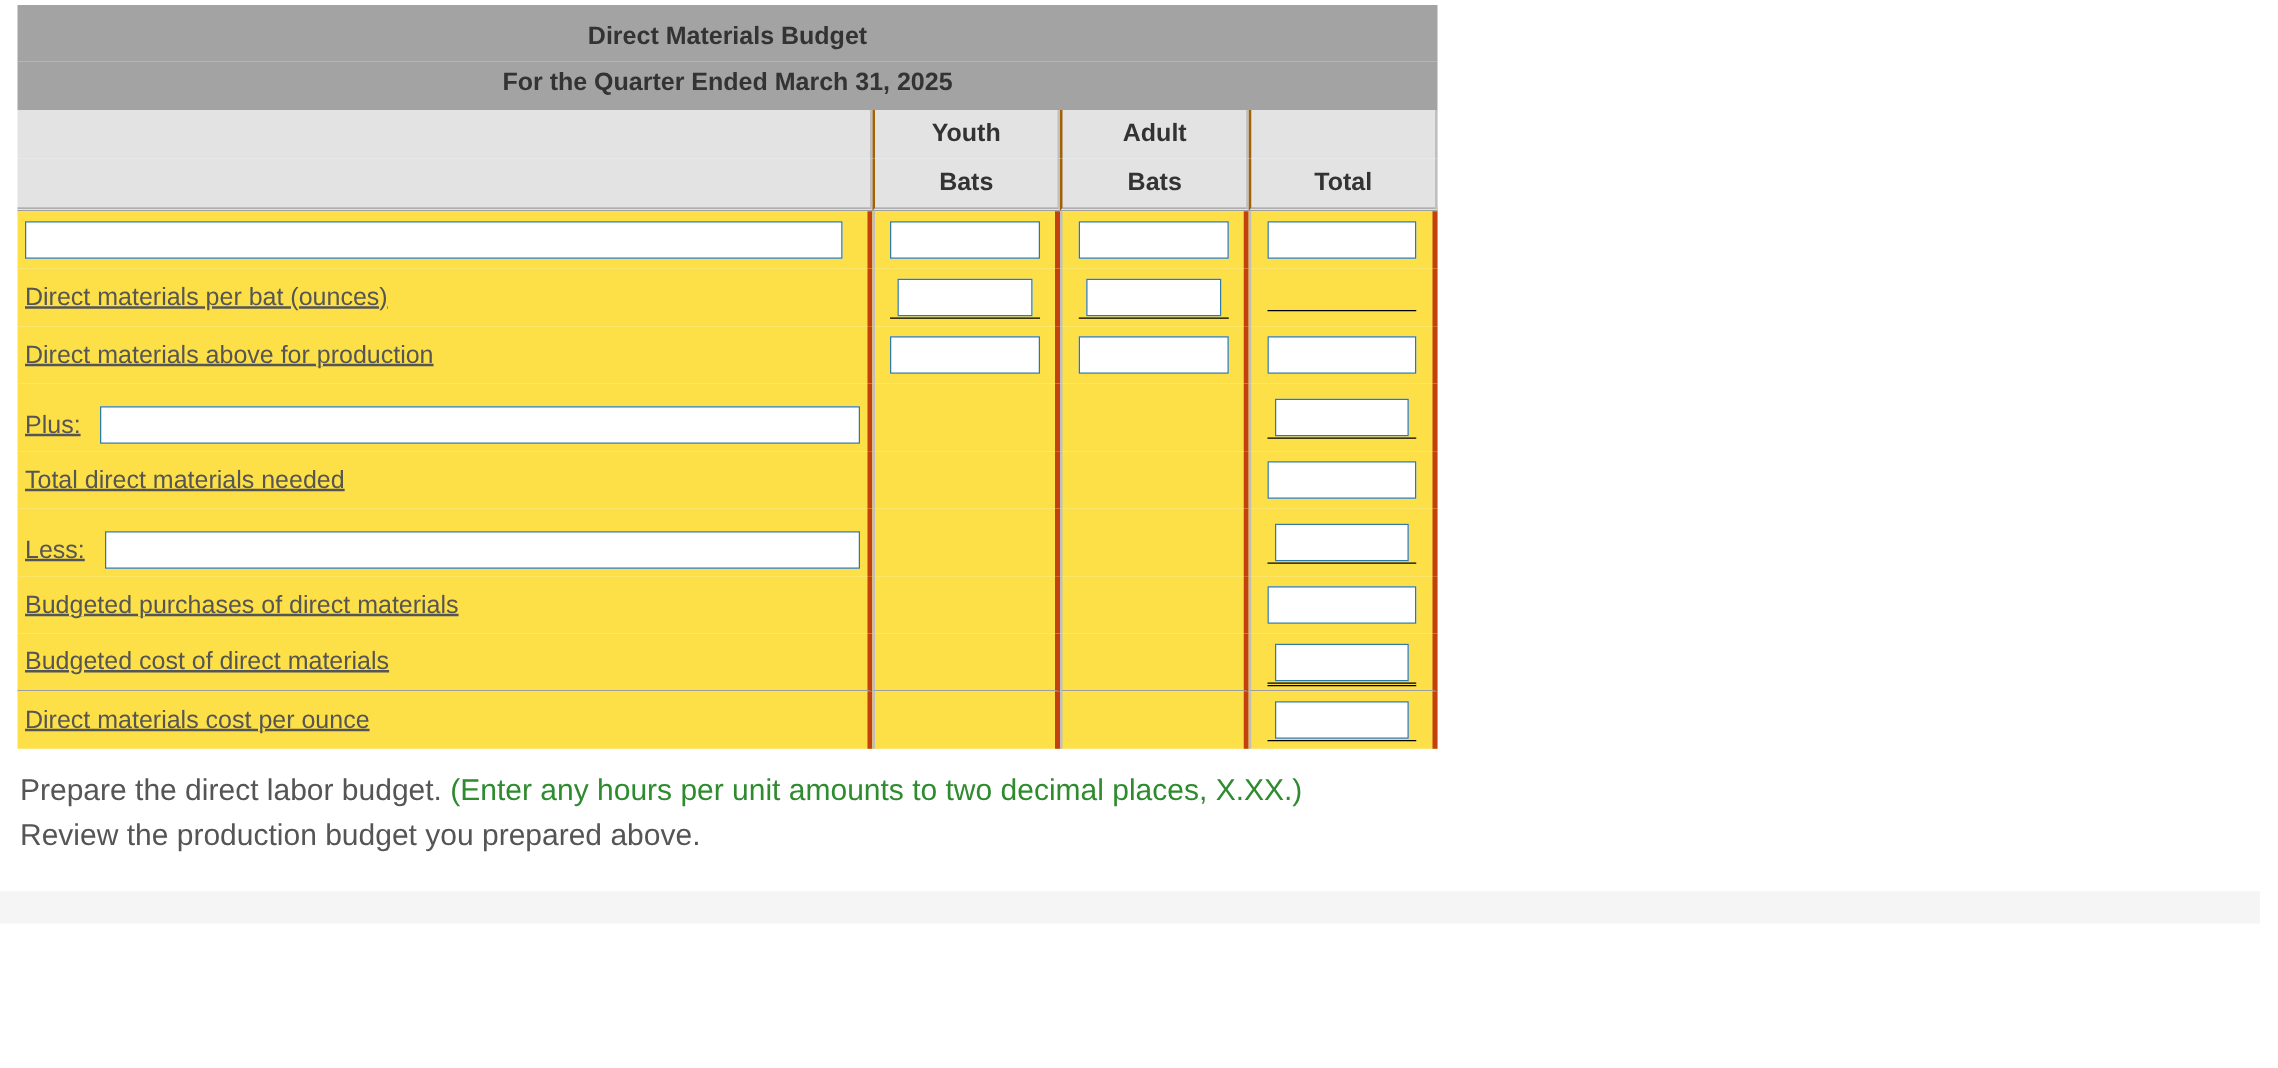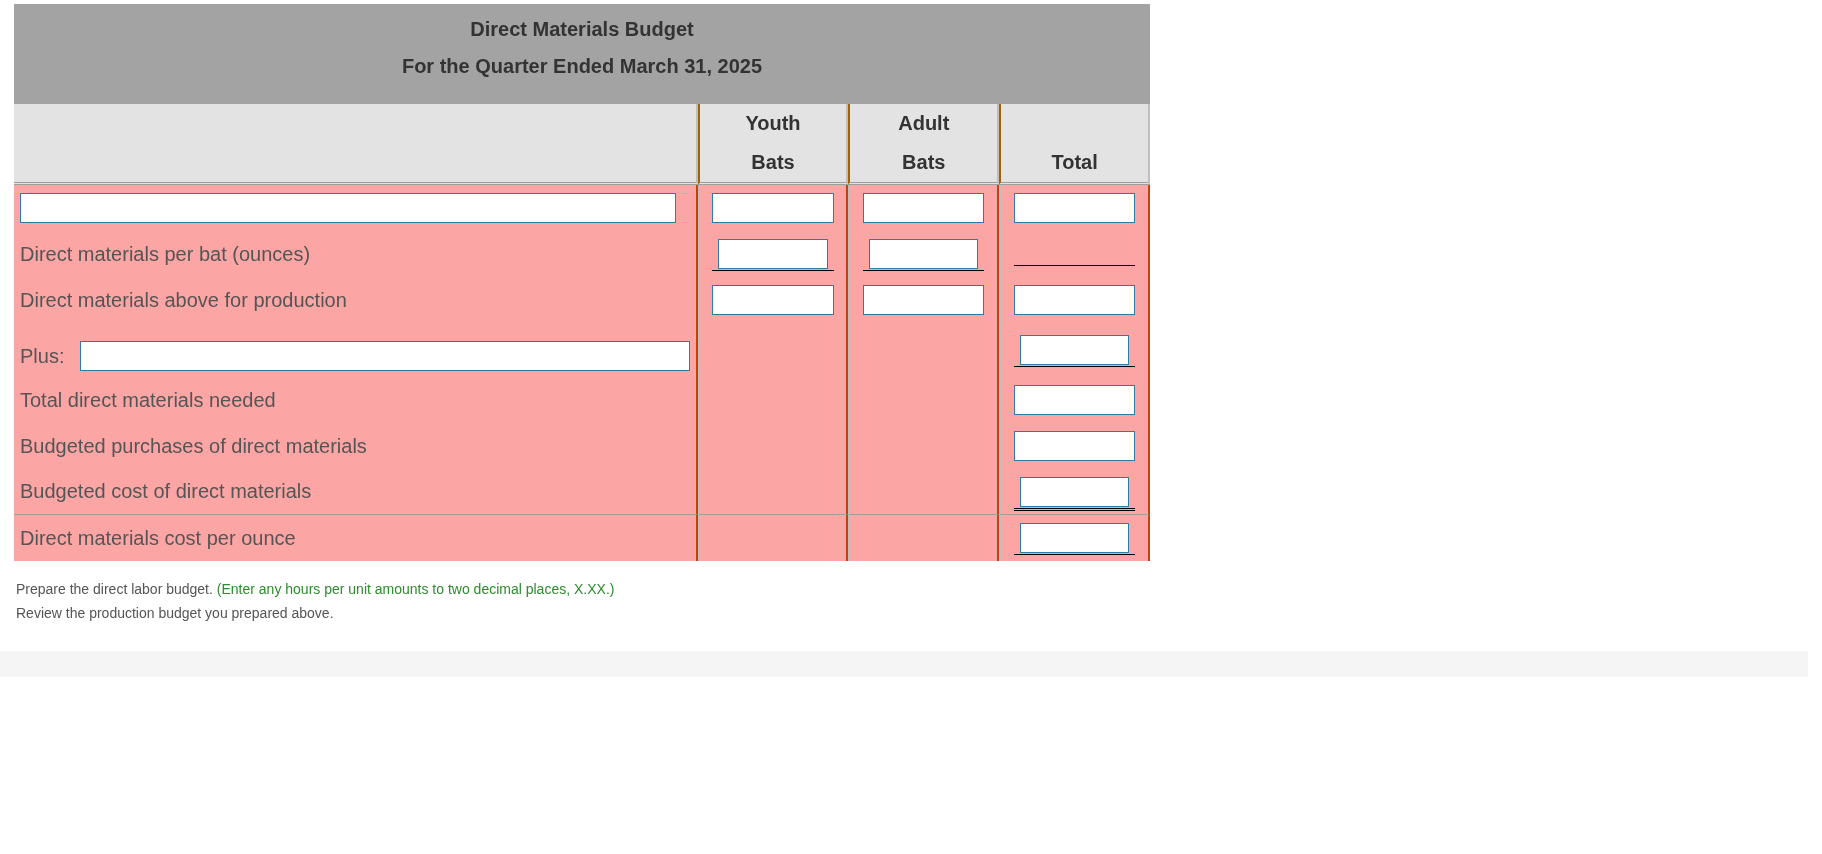--- a/index.html
+++ b/index.html
@@ -23,43 +23,44 @@
     margin-top: 4px;
   }
   
   .banner td {
     background: #a3a3a3;
     text-align: center;
     font-weight: bold;
     color: #333;
   }
   .banner-top td { padding: 14px 6px 8px 6px; }
-  .banner-bot td { padding: 6px 6px 26px 6px; }
+  .banner-bot td { padding: 6px 6px 10px 6px; }
   
   tr.colhead td {
     background: #e3e3e3;
     text-align: center;
     font-weight: bold;
     color: #333;
     padding: 8px 4px;
     border-right: 2px solid #bfbfbf;
     border-left: 2px solid #a16207;
   }
   tr.colhead td.label { border-left: none; }
   tr.colhead-bot td {
     border-bottom: 3px double #9e9e9e;
   }
   
   tr.body td {
-    background: #fca5a5;
+    background: #fde047;
     padding: 6px 6px;
-    border-right: 2px solid #c2410c;
+    border-right: 4px solid #c2410c;
     border-left: 2px solid #bfbfbf;
     vertical-align: middle;
     height: 46px;
+    text-decoration: underline;
   }
   tr.body td.label {
     text-align: left;
     border-left: none;
     color: #555;
     font-size: 20px;
   }
   tr.body.lastrow td {
     border-bottom: 1px solid #9e9e9e;
   }
@@ -107,21 +108,21 @@
     display:inline-block;
     width:90%;
     border-bottom:1px solid #000;
     height:28px;
   }
   td.numcell { text-align:center; }
   .inline-label { margin-right: 10px; color:#555; }
   .inline-wrap { display:flex; align-items:center;margin-top:12px; }
   .inline-wrap input.text-wide { flex:1; width:auto; margin-left:6px; }
   .below {
-    font-size: 14px;
+    font-size: 24px;
     margin-top: 20px;
     padding-left: 2px;
   }
   .below .green { color: #2e8b2e; }
   .below p { margin: 8px 0; }
   .faintbar {
     margin-top: 30px;
     width: 1822px;
     margin-left: -14px;
     height: 26px;
@@ -196,20 +197,31 @@
     <td class="numcell"><span class="uline"><input class="num" type="text" style=""></span></td>
   </tr>
 
   <tr class="body">
     <td class="label">Total direct materials needed</td>
     <td class="numcell"></td>
     <td class="numcell"></td>
     <td class="numcell"><input class="num" type="text" style=""></td>
   </tr>
 
+  <tr class="body">
+    <td class="label">
+      <div class="inline-wrap">
+        <span class="inline-label">Less:</span>
+        <input class="text-wide" type="text" value="" style="">
+      </div>
+    </td>
+    <td class="numcell"></td>
+    <td class="numcell"></td>
+    <td class="numcell"><span class="uline"><input class="num" type="text" style=""></span></td>
+  </tr>
 
   <tr class="body">
     <td class="label">Budgeted purchases of direct materials</td>
     <td class="numcell"></td>
     <td class="numcell"></td>
     <td class="numcell"><input class="num" type="text" style=""></td>
   </tr>
 
   <tr class="body lastrow">
     <td class="label">Budgeted cost of direct materials</td>

